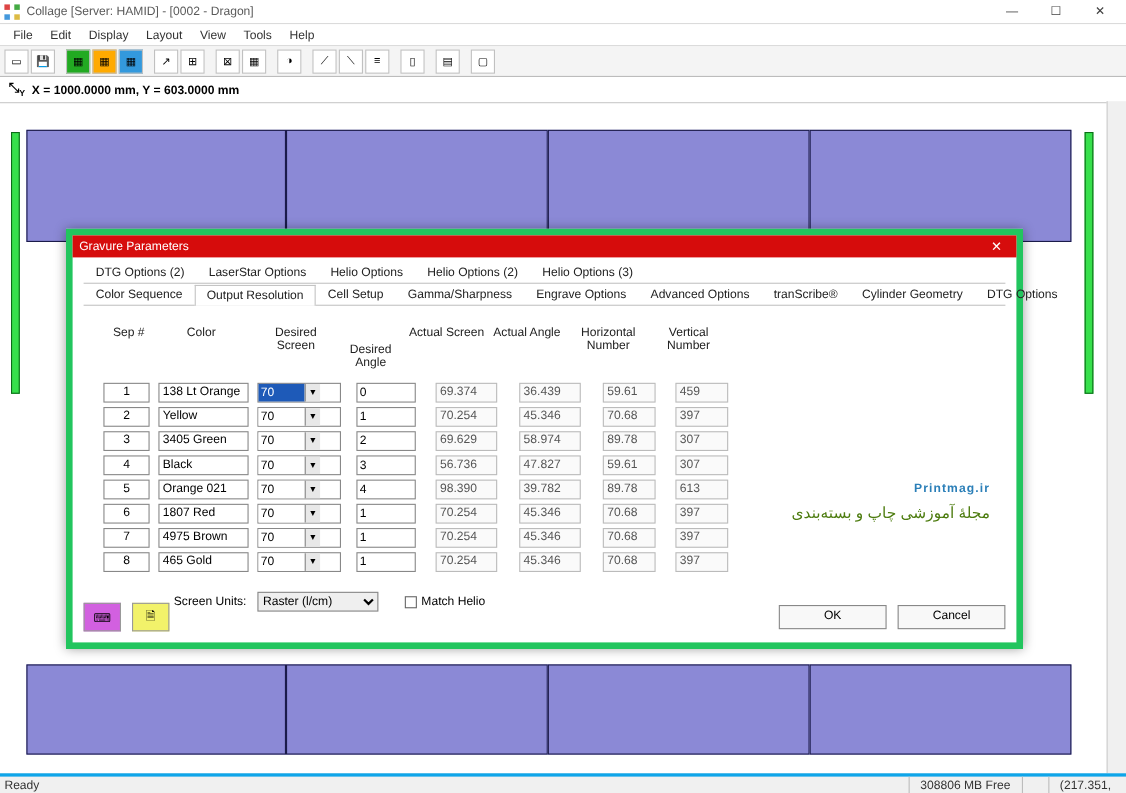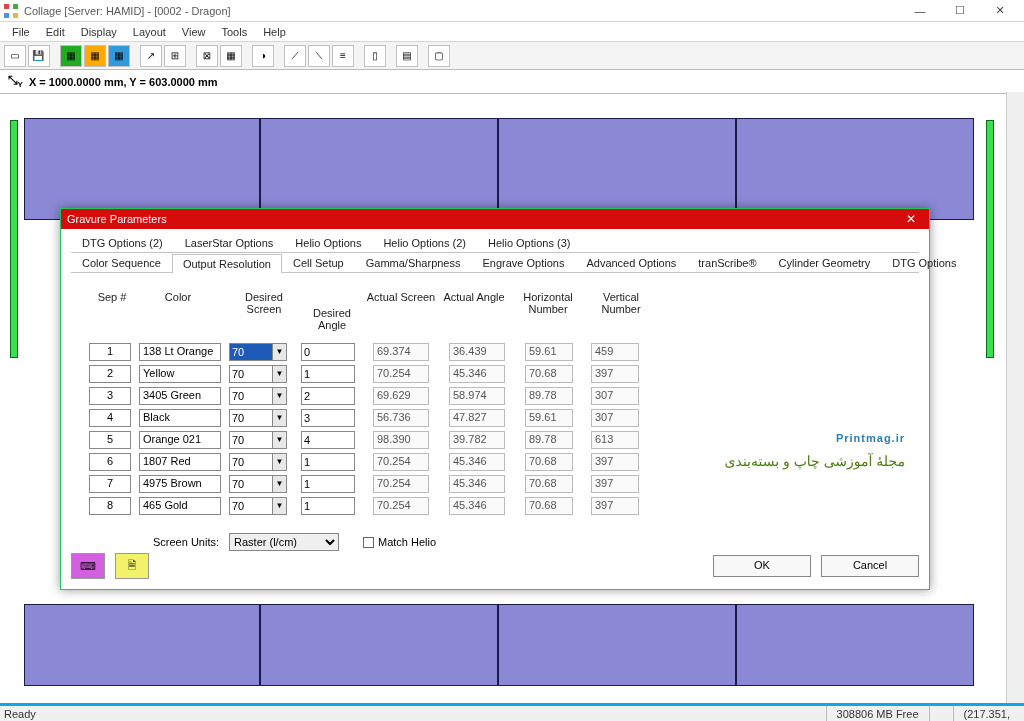--- a/index.html
+++ b/index.html
@@ -27,40 +27,40 @@
 
 
 .workspace { position: absolute; left:0; right:0; top:94px; bottom:18px; background:#fff; }
 .canvas { position:absolute; left:10px; top:10px; right:30px; bottom:10px; background:#fff; }
 .page-region{ position:absolute; left:14px; top:0; right:0; bottom:0;}
 .grid-cell { position:absolute; background:#8b89d6; border:1px solid #1b1b4a; }
 .ruler-v { position:absolute; width:8px; background:#37e04c; border:1px solid #0b6c18; }
 .scrollbar-v{position:absolute; right:0; top:92px; width:18px; bottom:18px; background:#f0f0f0; border-left:1px solid #ccc;}
 
 
-.dialog { position: absolute; left: 60px; top: 208px; width: 870px; height: 382px; background: #fff; border: 1px solid #22c55e; box-shadow: 0 0 10px rgba(0,0,0,.4); }
+.dialog { position: absolute; left: 60px; top: 208px; width: 870px; height: 382px; background: #fff; border: 6px solid #22c55e; box-shadow: 0 0 10px rgba(0,0,0,.4); }
 .dlg-title { height: 20px; background: #d60c0c; color: #fff; display: flex; align-items: center; padding: 0 6px; font-size: 11px; }
 .dlg-title .spacer { flex: 1; }
 .dlg-close { width: 24px; height: 20px; display:flex; align-items:center; justify-content:center; color:#fff; font-size:12px;}
 
 .dlg-body{ padding: 4px 10px 8px 10px; position:relative; height: calc(100% - 20px); }
 
 .tabrow{ display:flex; border-bottom:1px solid #c4c4c4; }
 .tab{ padding:3px 10px; color:#222; border:1px solid transparent; border-bottom:none; white-space:nowrap; flex-shrink:0;}
 .tab.sel{ background:#fff; border-color:#c4c4c4; position:relative; top:1px;}
 
 .hdr-row{ display:flex; margin-top:18px; padding-left:18px; gap:0; font-size:11px; color:#222;}
 .col{ text-align:center; }
 .c-sep{width:46px;} .c-color{width:86px;} .c-ds{width:70px; margin-left:8px;} .c-da{width:66px;margin-top:16px;} .c-as{width:72px;} .c-aa{width:74px;} .c-hn{width:74px;} .c-vn{width:72px;}
 
 .data-area{ padding-left:18px; margin-top:10px;}
 .data-row{ display:flex; align-items:center; height:22px; gap:0;}
 .cell-sep{width:42px; height:18px; border:1px solid #888; text-align:center; padding-top:1px; margin-right:8px;}
 .cell-color{width:82px; height:18px; border:1px solid #888; padding:1px 3px; margin-right:8px; overflow:hidden; white-space:nowrap;}
-.cell-ds{width:58px; height:18px; border:1px solid #888; display:flex; margin-right:14px;}
+.cell-ds{width:76px; height:18px; border:1px solid #888; display:flex; margin-right:14px;}
 .cell-ds input{border:none; width:42px; padding:0 2px; height:16px; font-size:11px;}
 .cell-ds .arrow{width:14px; background:#e8e8e8; border-left:1px solid #888; text-align:center; font-size:8px; line-height:16px;}
 .cell-ds.sel input{background:#1e5ab8; color:#fff;}
 .cell-da{width:54px; height:18px; border:1px solid #888; padding:0 2px; margin-right:18px;}
 .cell-ro{width:56px; height:18px; border:1px solid #bbb; background:#fafafa; color:#555; padding:1px 3px; margin-right:20px;}
 .cell-ro.narrow{width:48px; margin-right:18px;}
 .cell-ro.last{margin-right:0;}
 
 .units-row{margin-top:16px; padding-left:82px; display:flex; align-items:center; gap:10px;}
 .units-row select{width:110px; height:18px; border:1px solid #888; font-size:11px;}

